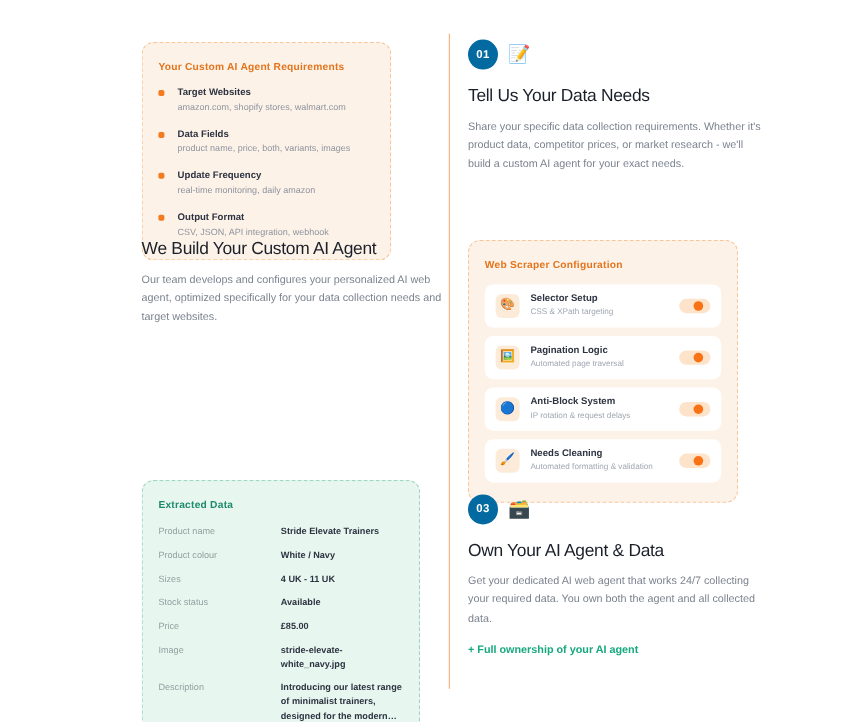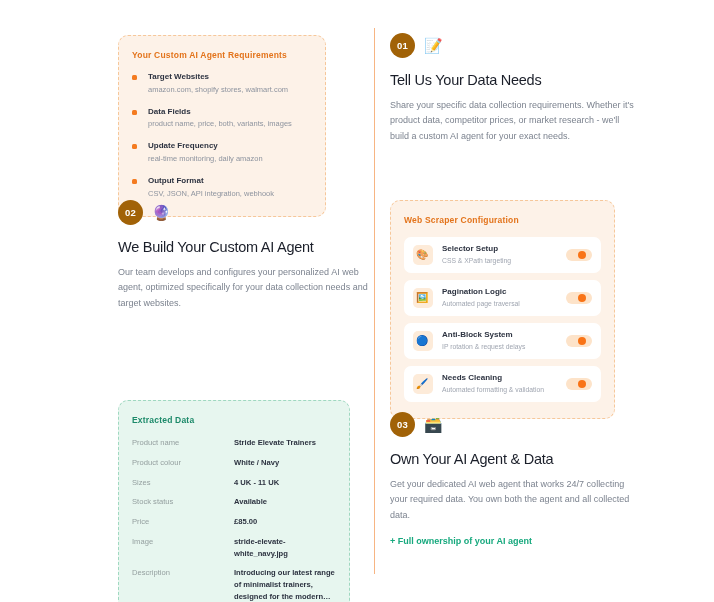--- a/index.html
+++ b/index.html
@@ -105,21 +105,21 @@
   .step-head {
     display: flex;
     align-items: center;
     gap: 9px;
     margin-bottom: 14px;
   }
   .step-badge {
     width: 25px;
     height: 25px;
     border-radius: 50%;
-    background: #a16207;
+    background: #0369a1;
     color: #ffffff;
     font-size: 9.5px;
     font-weight: bold;
     display: flex;
     align-items: center;
     justify-content: center;
     letter-spacing: 0.3px;
   }
   .step-emoji {
     font-size: 15px;
@@ -255,24 +255,20 @@
         </li>
         <li class="req-item">
           <span class="req-bullet"></span>
           <span class="req-label">Output Format</span>
           <span class="req-value">CSV, JSON, API integration, webhook</span>
         </li>
       </ul>
     </div>
 
     <div style="position:absolute; left:0; top:200px; width:250px;">
-      <div class="step-head">
-        <div class="step-badge">02</div>
-        <div class="step-emoji">🔮</div>
-      </div>
       <div class="step-title">We Build Your Custom AI Agent</div>
       <div class="step-body">Our team develops and configures your personalized AI web agent, optimized specifically for your data collection needs and target websites.</div>
     </div>
 
     <div class="card card-mint" style="position:absolute; left:0; top:400px; width:232px;">
       <div class="card-title card-title-mint">Extracted Data</div>
 
       <div class="ed-row">
         <div class="ed-key">Product name</div>
         <div class="ed-val">Stride Elevate Trainers</div>

